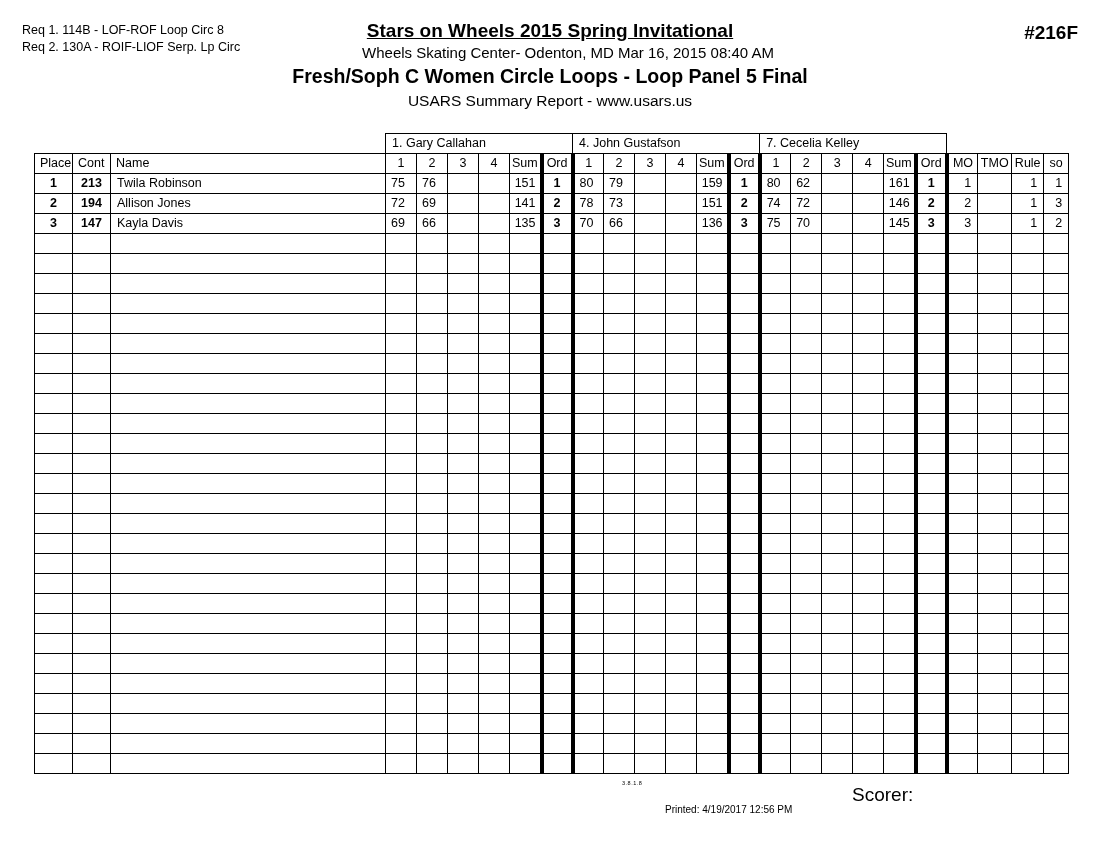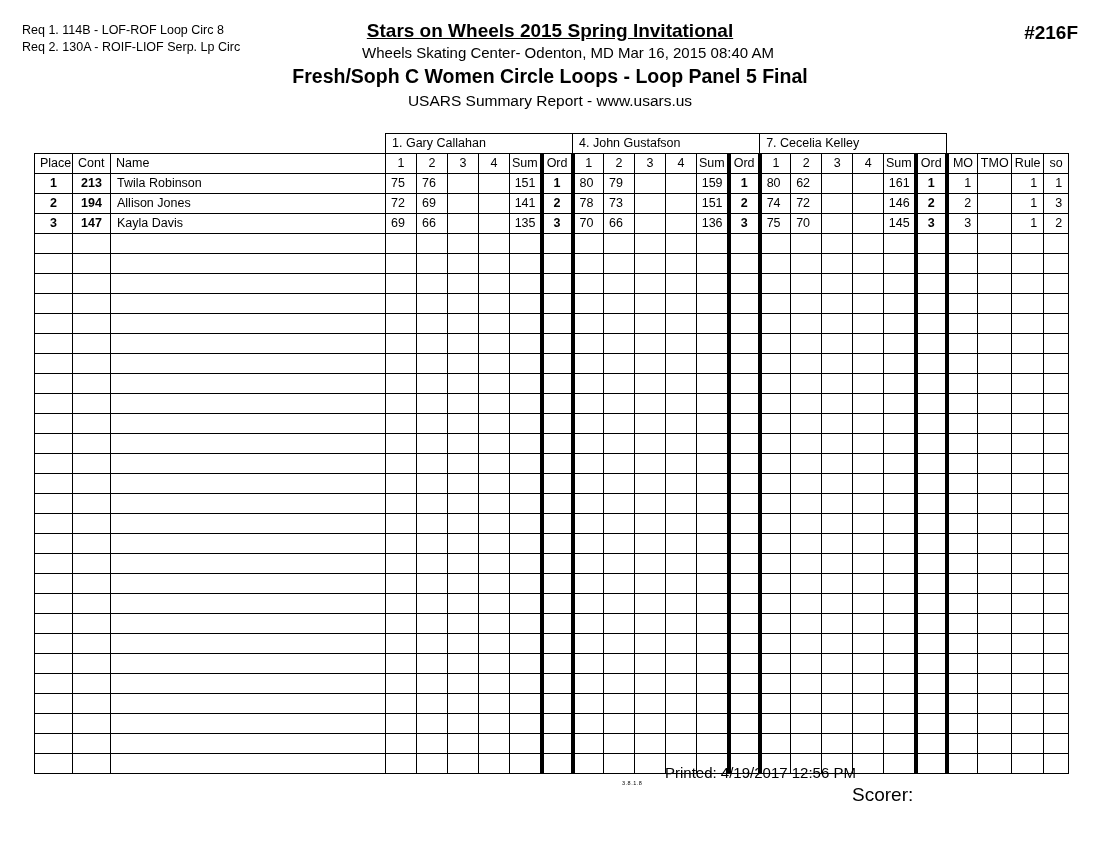--- a/index.html
+++ b/index.html
@@ -128,22 +128,22 @@
   #build-id {
     position: absolute;
     left: 622px;
     top: 780px;
     font-size: 5.5px;
     letter-spacing: .5px;
   }
   #printed {
     position: absolute;
     left: 665px;
-    top: 764px;
-    font-size: 15px;
+    top: 804px;
+    font-size: 10px;
     white-space: nowrap;
   }
   #scorer {
     position: absolute;
     left: 852px;
     top: 784px;
     font-size: 19px;
     white-space: nowrap;
     text-align: right;
   }

